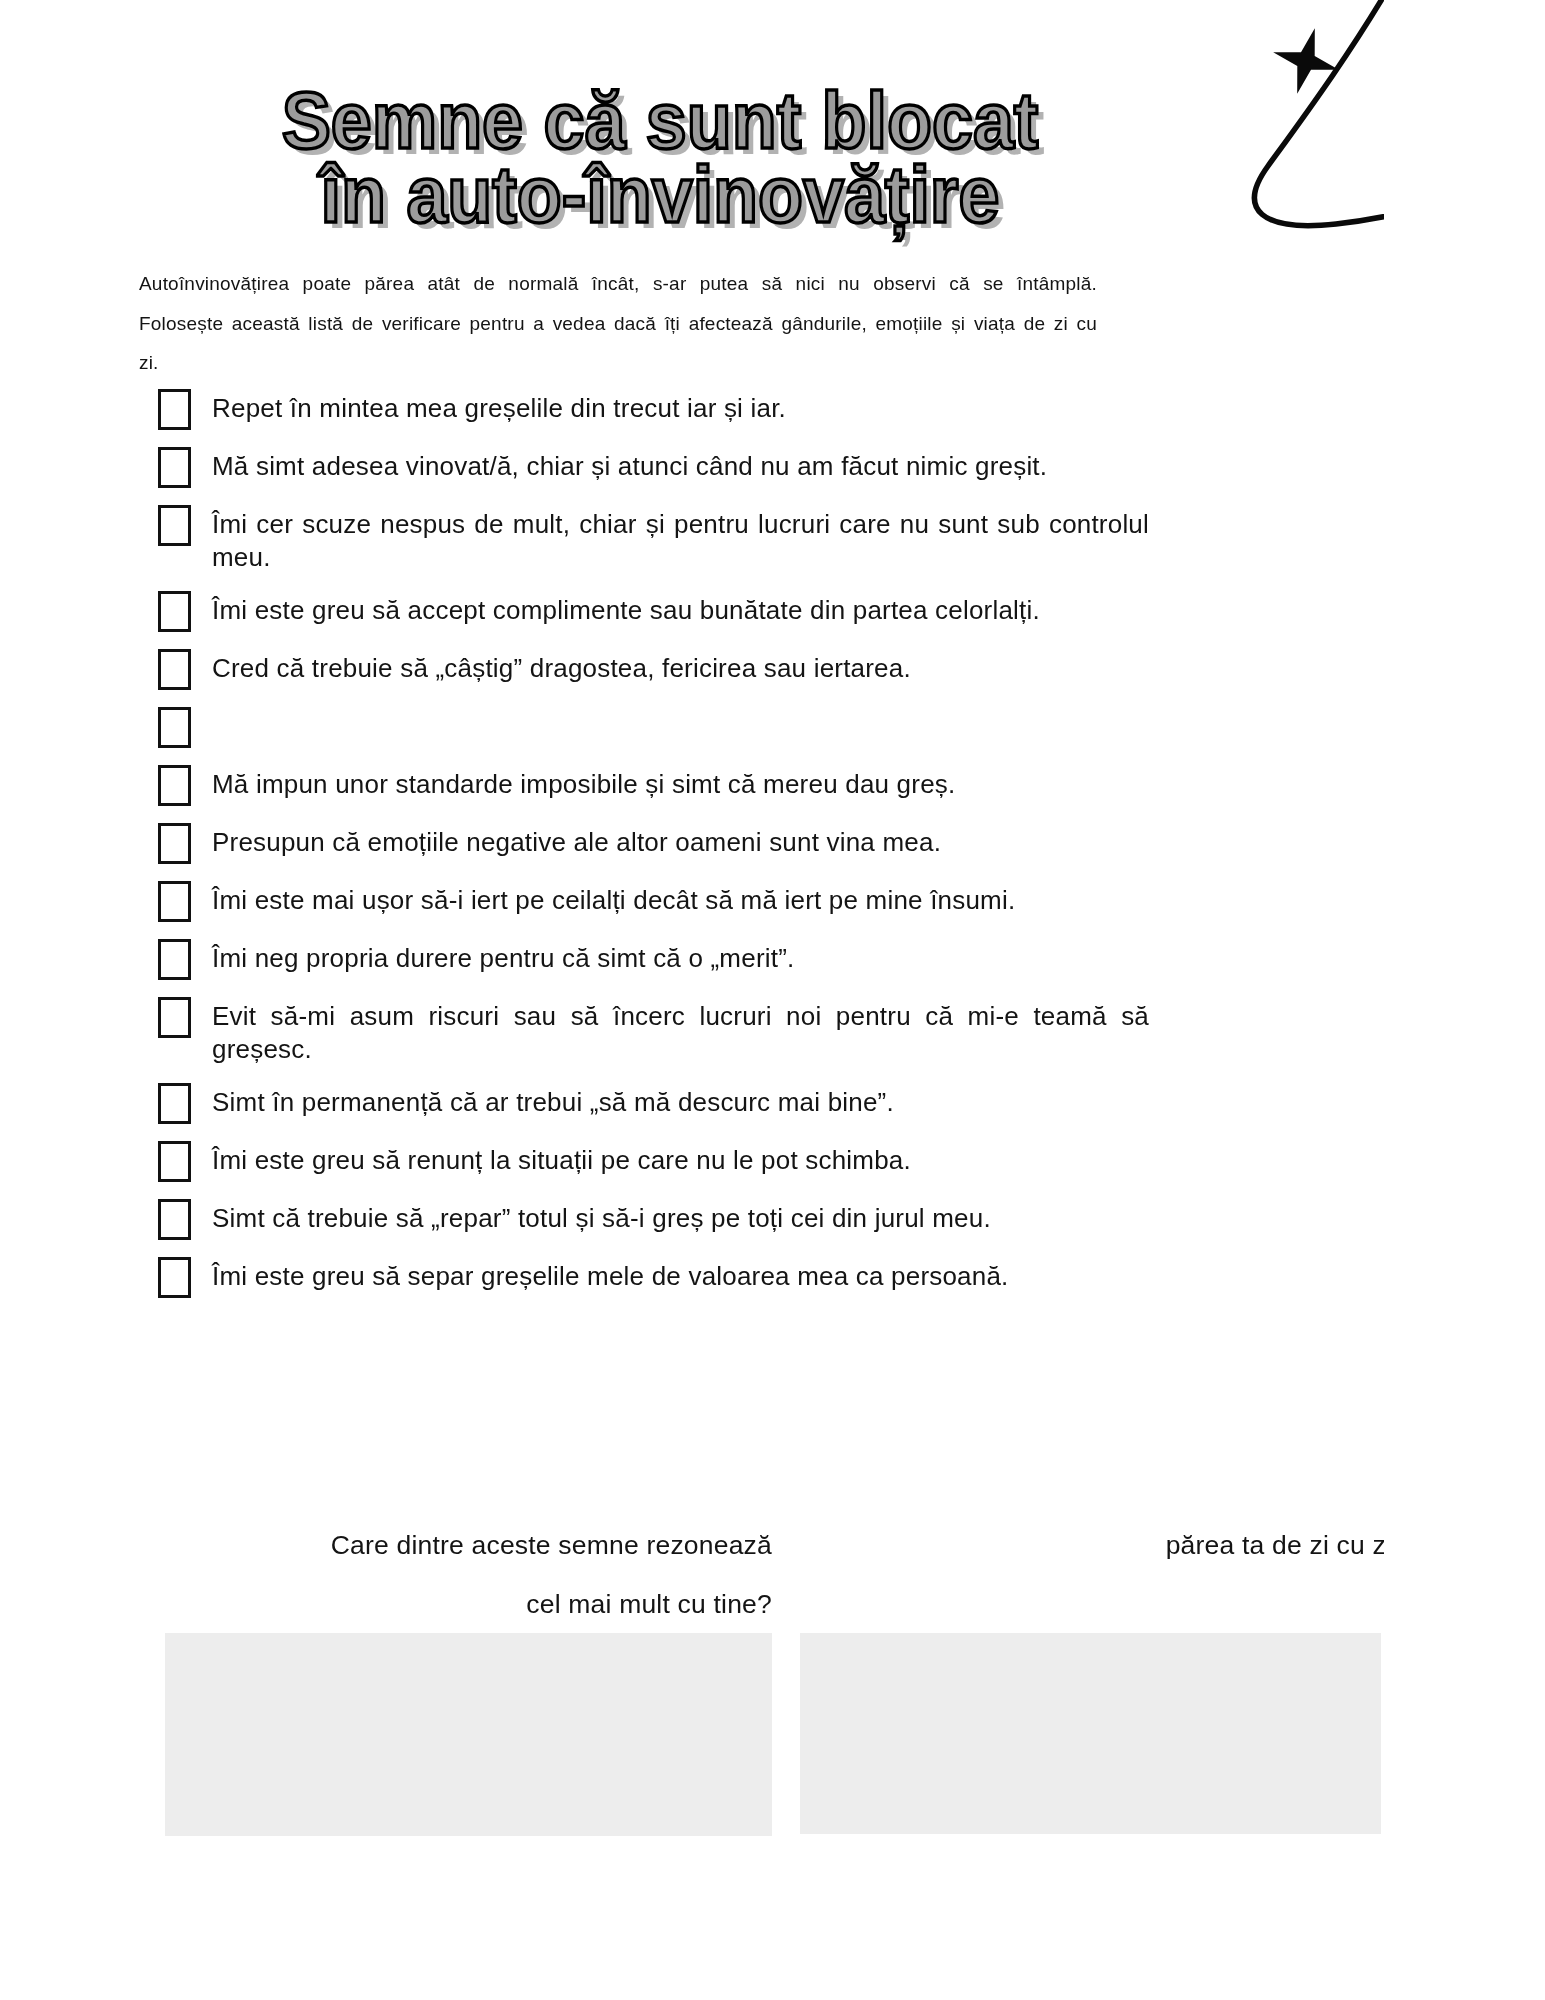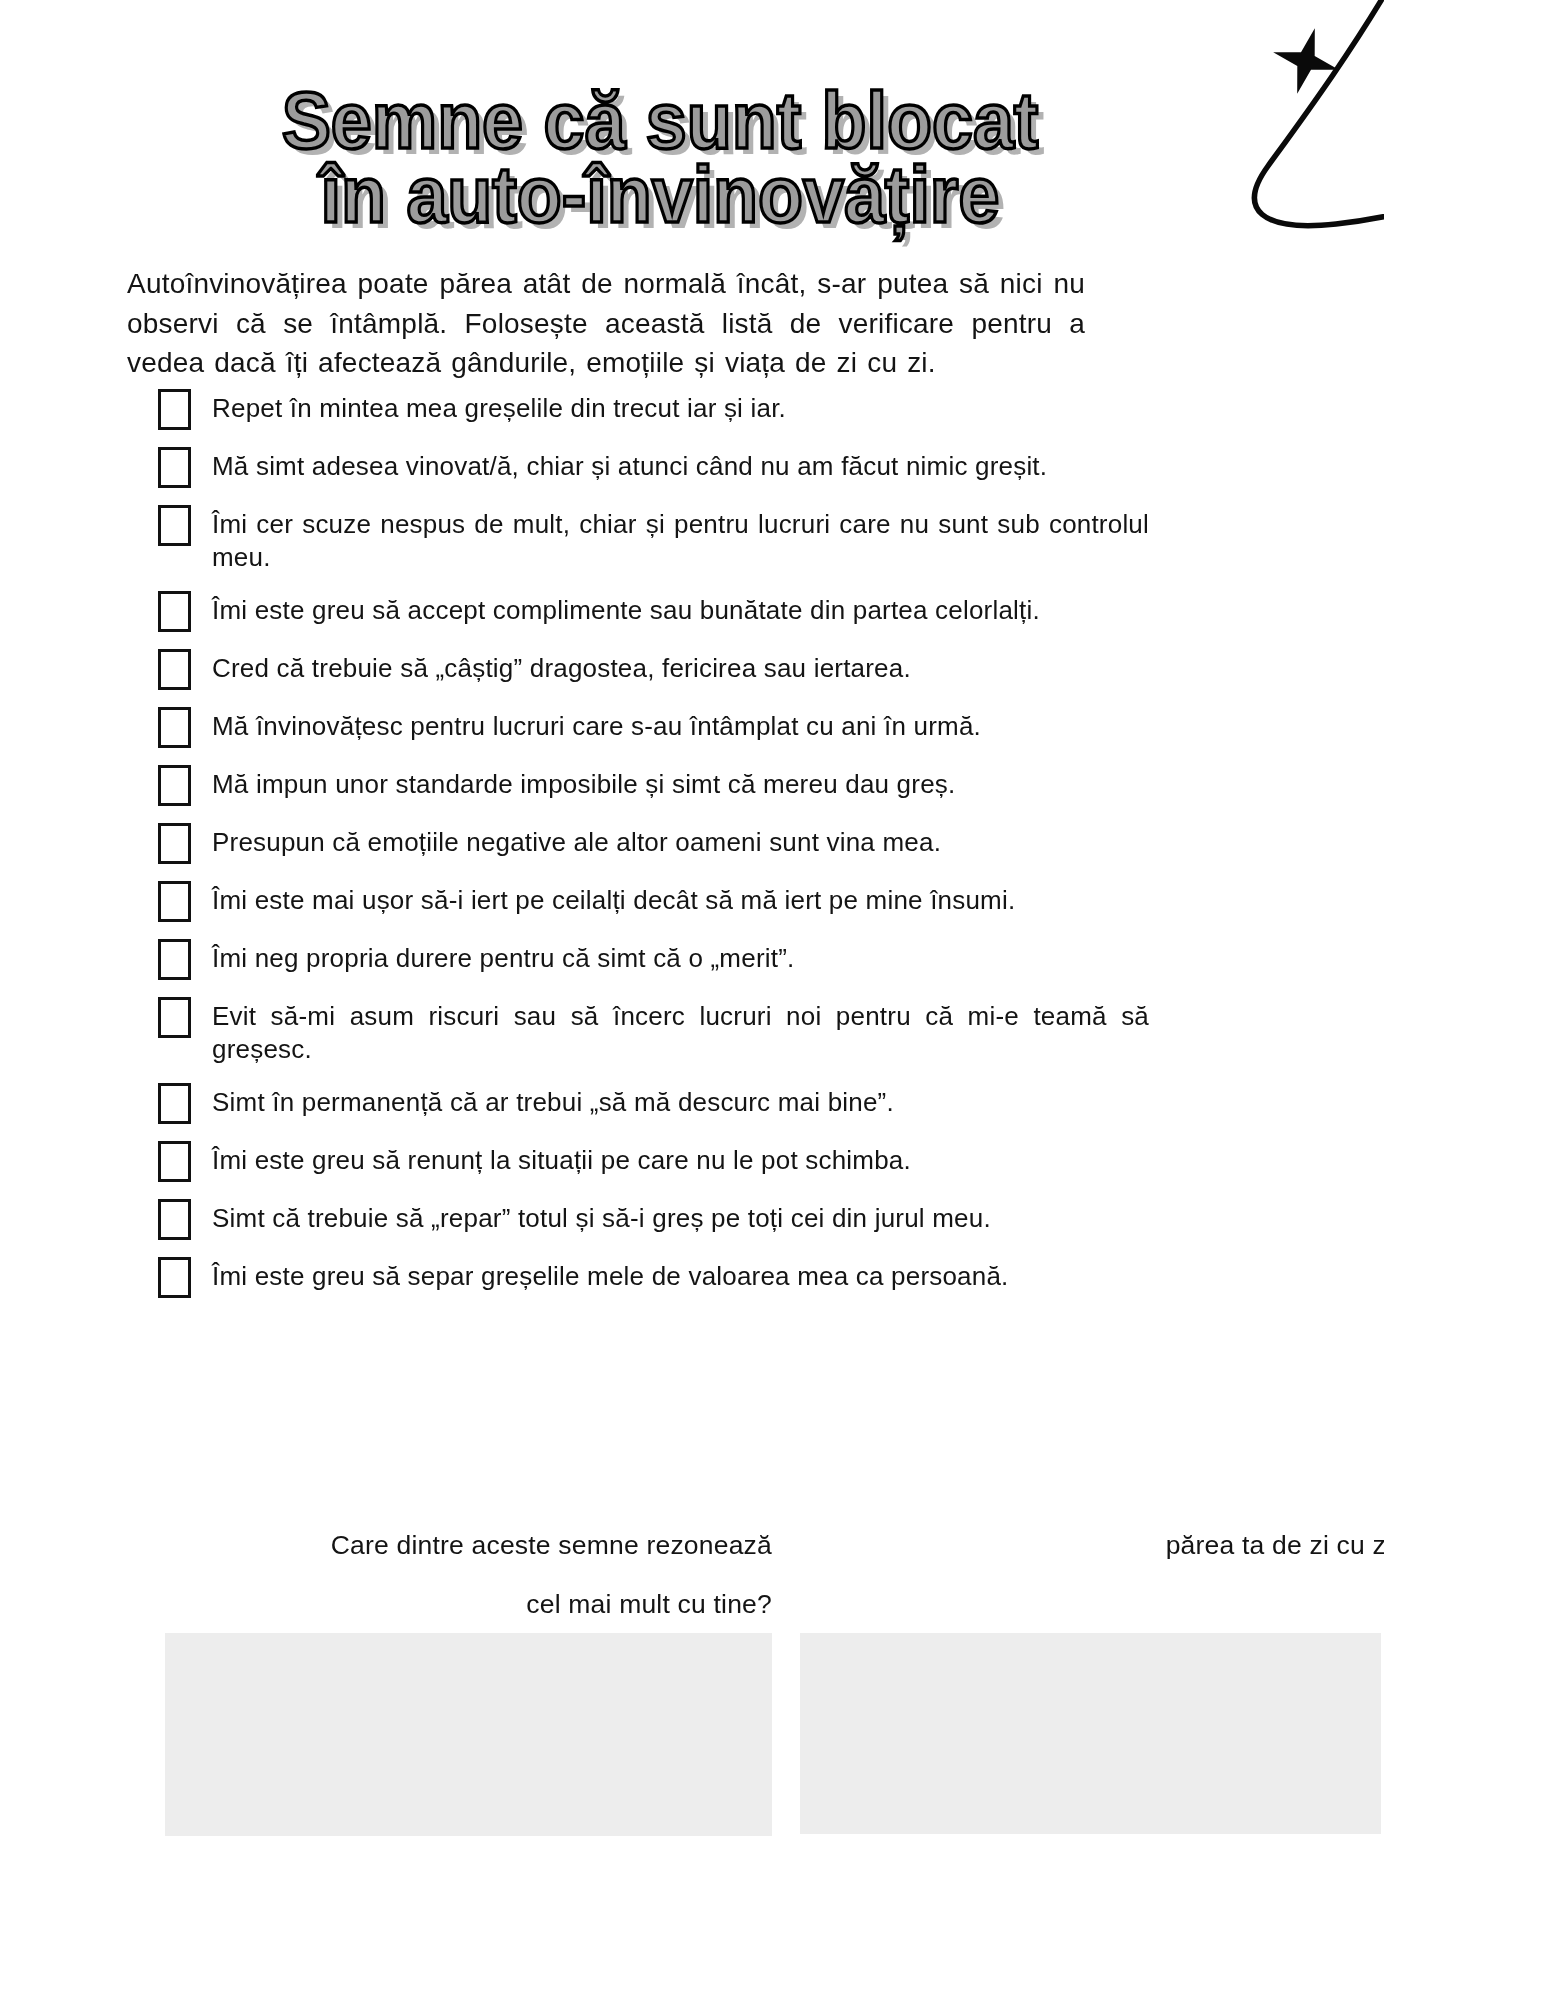--- a/index.html
+++ b/index.html
@@ -10,22 +10,22 @@
   .deco-svg{position:absolute;left:0;top:0;width:1545px;height:2000px;pointer-events:none;}
   .title{
     position:absolute;top:84px;left:0;width:1320px;text-align:center;
     font-weight:bold;font-size:80px;line-height:74px;letter-spacing:0px;
     color:#9c9c9c;-webkit-text-stroke:3.5px #000;
     text-shadow:7px 6px 0 #b2b2b2;
     transform:scaleX(0.92);transform-origin:50% 50%;
     white-space:nowrap;
   }
   .intro{
-    position:absolute;left:127px;top:264px;width:958px;
-    font-size:28px;line-height:39.5px;text-align:justify;
+    position:absolute;left:139px;top:264px;width:958px;
+    font-size:19px;line-height:39.5px;text-align:justify;
     letter-spacing:0.2px;word-spacing:2px;
   }
   .checklist{position:absolute;left:158px;top:392px;width:1000px;}
   .check-row{display:flex;align-items:flex-start;margin-bottom:20px;}
   .checkbox{
     box-sizing:border-box;flex:0 0 auto;width:33px;height:41px;
     border:3px solid #111;background:#fff;margin-right:21px;margin-top:-3px;
   }
   .check-text{
     width:937px;font-size:26px;line-height:33px;text-align:justify;
@@ -79,21 +79,20 @@
     <div class="check-row">
       <div class="checkbox"></div>
       <div class="check-text">Îmi este greu să accept complimente sau bunătate din partea celorlalți.</div>
     </div>
     <div class="check-row">
       <div class="checkbox"></div>
       <div class="check-text">Cred că trebuie să „câștig” dragostea, fericirea sau iertarea.</div>
     </div>
     <div class="check-row">
       <div class="checkbox"></div>
-      <div class="check-text">Mă învinovățesc pentru lucruri care s-au întâmplat cu ani în urmă.</div>
     </div>
     <div class="check-row">
       <div class="checkbox"></div>
       <div class="check-text">Mă impun unor standarde imposibile și simt că mereu dau greș.</div>
     </div>
     <div class="check-row">
       <div class="checkbox"></div>
       <div class="check-text">Presupun că emoțiile negative ale altor oameni sunt vina mea.</div>
     </div>
     <div class="check-row">

